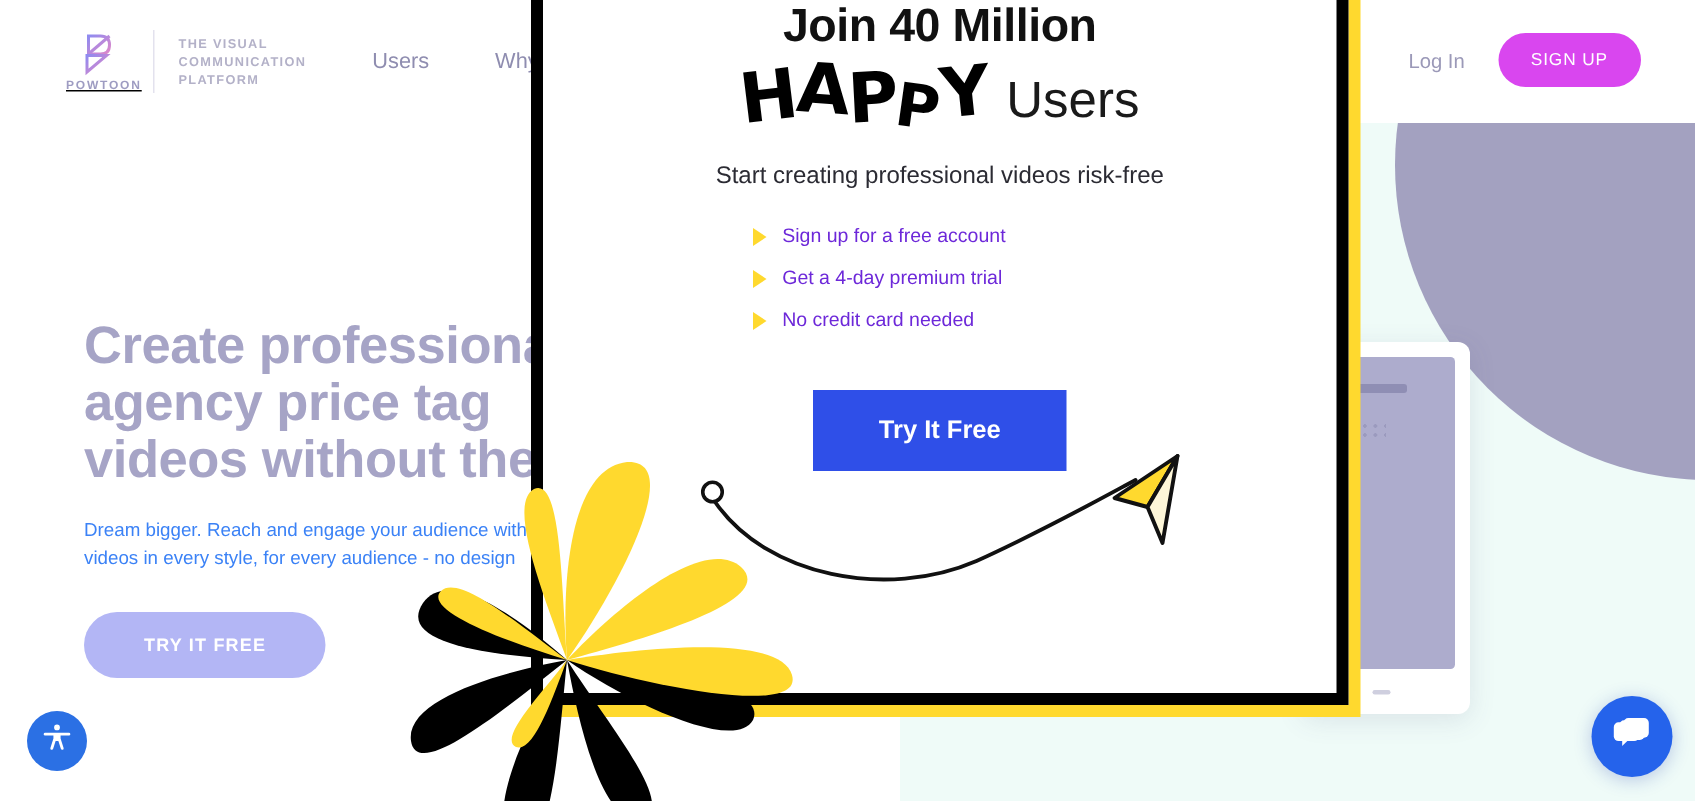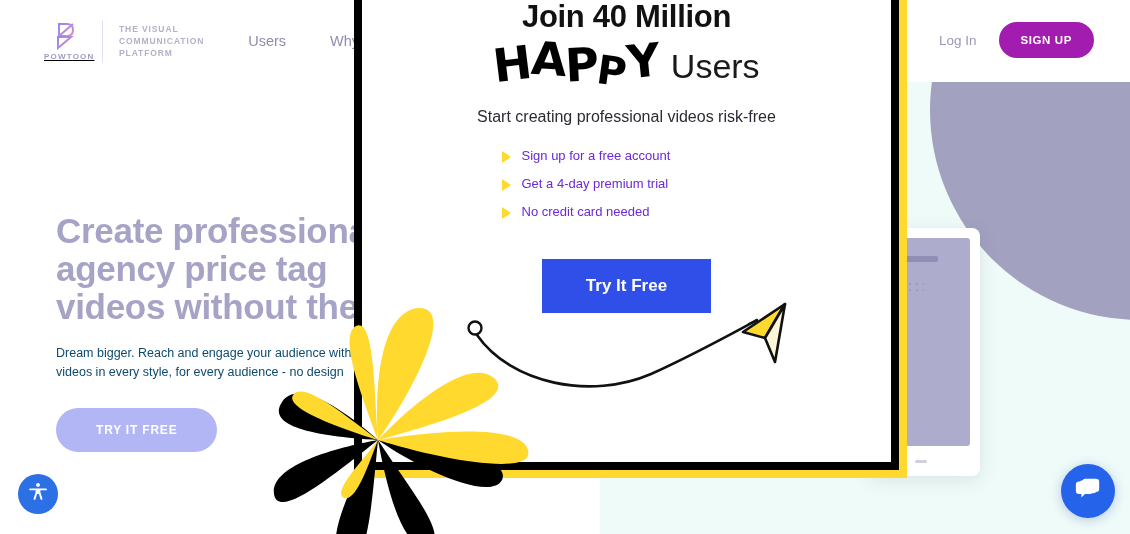--- a/index.html
+++ b/index.html
@@ -80,39 +80,39 @@
   .logo-sep { width: 1px; height: 42px; background: #e3e2ee; margin: 0 16px 0 14px; }
   .tagline {
     font-size: 8.5px; line-height: 12px; letter-spacing: .9px;
     color: #b3b1c8; font-weight: 600; text-transform: uppercase;
   }
   .nav-links { display: flex; align-items: center; margin-left: 44px; gap: 44px; }
   .nav-link { font-size: 14.5px; color: #8f8db0; white-space: nowrap; cursor: pointer; }
   .nav-right { position: absolute; right: 36px; top: 22px; display: flex; align-items: center; gap: 22px; }
   .login-link { font-size: 13.5px; color: #9b99b8; cursor: pointer; }
   .signup-btn {
-    background: #a21caf; color: #ffffff; border: none;
-    font-size: 11.5px; font-weight: 700; letter-spacing: .6px;
+    background: #d946ef; color: #ffffff; border: none;
+    font-size: 11.5px; font-weight: 400; letter-spacing: .6px;
     padding: 12px 22px; border-radius: 22px; cursor: pointer;
     font-family: "Liberation Sans", sans-serif;
   }
 
   
   .hero { position: absolute; left: 56px; top: 212px; width: 420px; }
   .eyebrow {
     font-size: 10.5px; font-weight: 700; letter-spacing: .7px;
     color: #c7c9f2; margin-bottom: 10px;
   }
   .hero-h1 {
     font-size: 35px; line-height: 38px; font-weight: 700;
     color: #a6a4c6; letter-spacing: -.3px;
   }
   .hero-p {
     margin-top: 18px; font-size: 12.5px; line-height: 19px;
-    color: #0c4a6e; max-width: 400px;
+    color: #3b82f6; max-width: 400px;
   }
   .hero-cta {
     margin-top: 26px; background: #b3b6f5; color: #ffffff; border: none;
     font-size: 12px; font-weight: 700; letter-spacing: .8px;
     padding: 15px 40px; border-radius: 26px; cursor: pointer;
     font-family: "Liberation Sans", sans-serif;
   }
 
   
   .a11y-fab {

